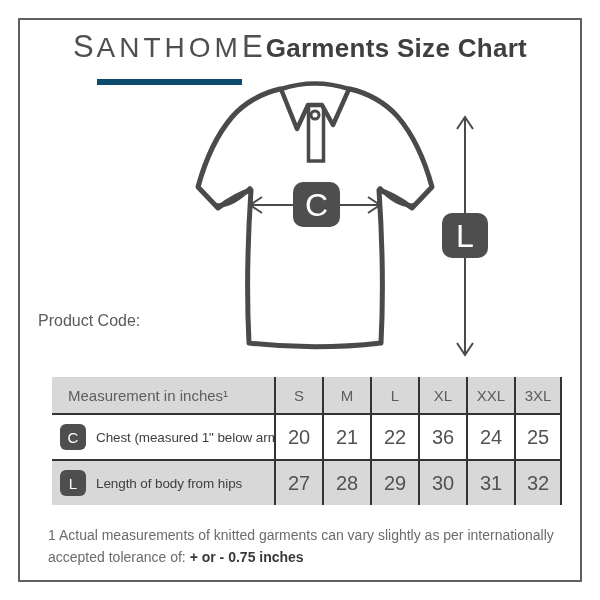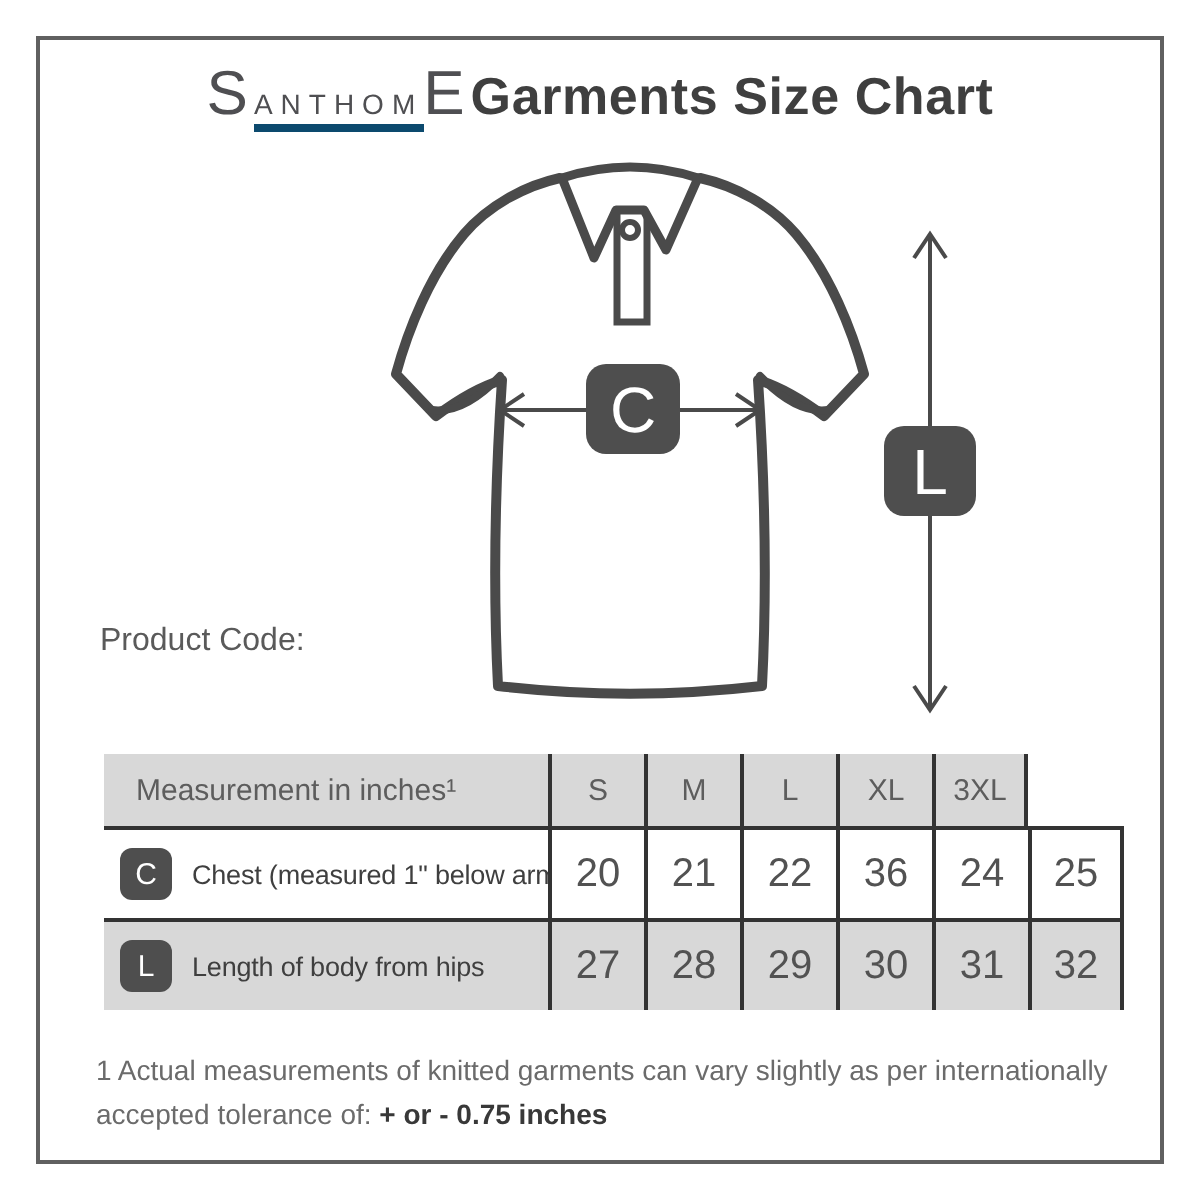--- a/index.html
+++ b/index.html
@@ -8,26 +8,26 @@
     font-family:"Liberation Sans",sans-serif;color:#4a4a4a;overflow:hidden;
   }
   .frame{
     position:absolute;left:18px;top:18px;width:564px;height:564px;
     border:2px solid #606060;box-sizing:border-box;background:#ffffff;
   }
   
   .header{position:absolute;top:9px;left:0;width:100%;text-align:center;white-space:nowrap;}
   .logo{color:#4f4f52;letter-spacing:3px;}
   .logo-s,.logo-e{font-size:31px;font-weight:400;}
-  .logo-mid{font-size:14px;font-weight:400;border-bottom:4px solid #0c4a6e;padding-bottom:2px;letter-spacing:4px;}
+  .logo-mid{font-size:28px;font-weight:400;border-bottom:6px solid #0c4a6e;padding-bottom:16px;letter-spacing:4px;}
   .title{font-size:26px;font-weight:bold;color:#3f3f3f;margin-left:0;letter-spacing:0.3px;}
   
   .illustration{position:absolute;left:150px;top:55px;width:330px;height:290px;}
   
-  .product-code{position:absolute;left:30px;top:290px;font-size:16px;line-height:21px;}
+  .product-code{position:absolute;left:18px;top:290px;font-size:16px;line-height:21px;}
   .product-label{color:#5a5a5a;}
   .product-value{color:#bf4a50;}
   
   .size-table{position:absolute;left:32px;top:357px;width:510px;}
   .tr{display:grid;grid-template-columns:222px repeat(6,48px);}
   .tr-head{height:36px;}
   .tr-body{height:46px;}
   .td{display:flex;align-items:center;justify-content:center;border-left:2px solid #333333;box-sizing:border-box;}
   .td.first{border-left:none;justify-content:flex-start;}
   .td.last{border-right:2px solid #333333;}
@@ -99,20 +99,21 @@
     <div class="product-label">Product Code:</div>
   </div>
 
   <div class="size-table">
     <div class="tr tr-head">
       <div class="td first th">Measurement in inches¹</div>
       <div class="td th">S</div>
       <div class="td th">M</div>
       <div class="td th">L</div>
       <div class="td th">XL</div>
+      <div class="td th">XXL</div>
       <div class="td th last">3XL</div>
     </div>
     <div class="tr tr-body row-white">
       <div class="td first label-cell">
         <span class="badge">C</span>
         <span class="row-label">Chest (measured 1" below arms)</span>
       </div>
       <div class="td val">20</div>
       <div class="td val">21</div>
       <div class="td val">22</div>

